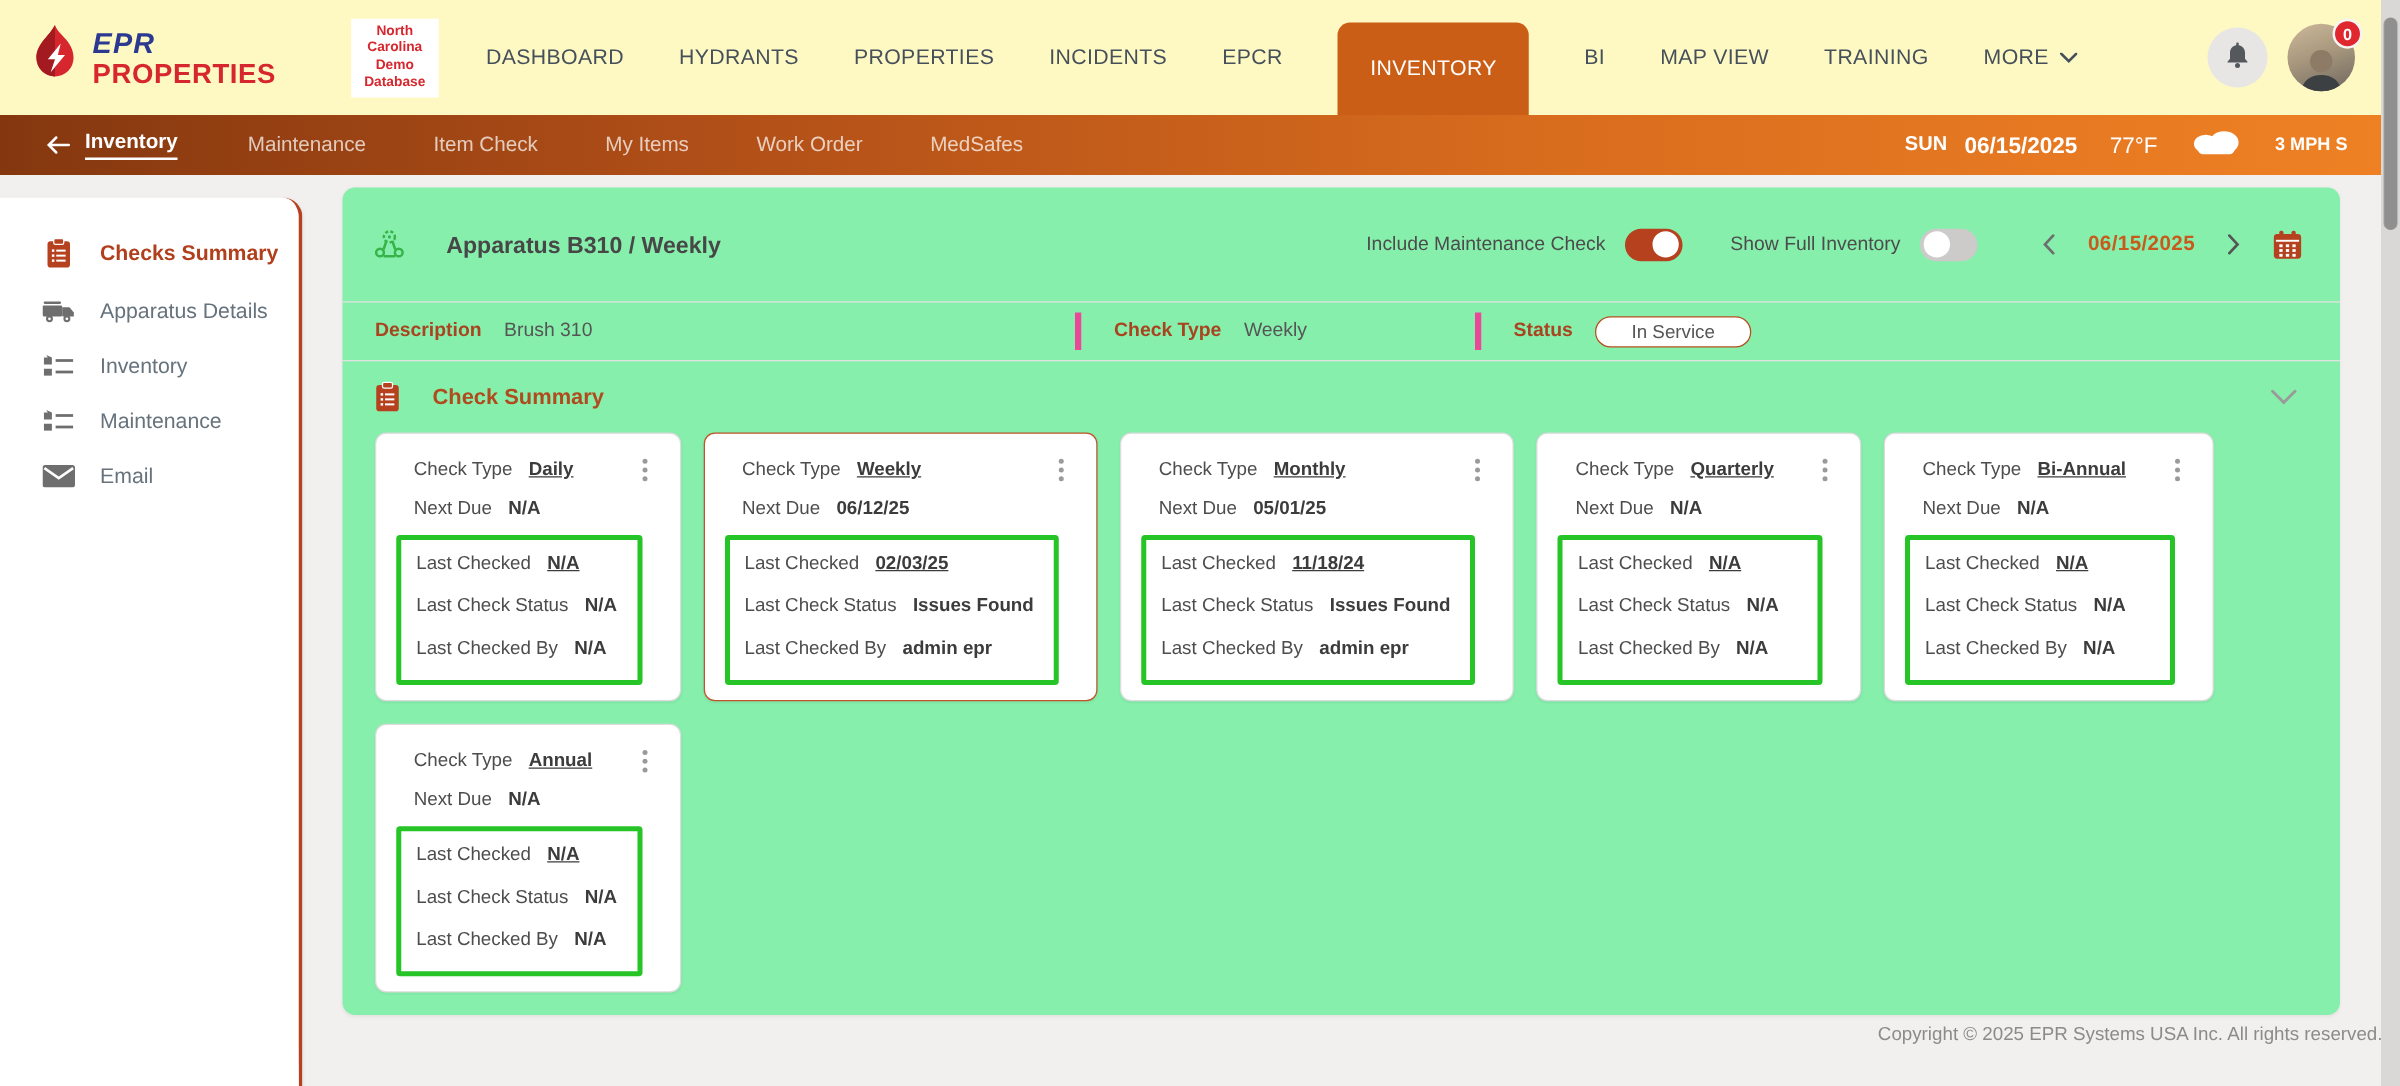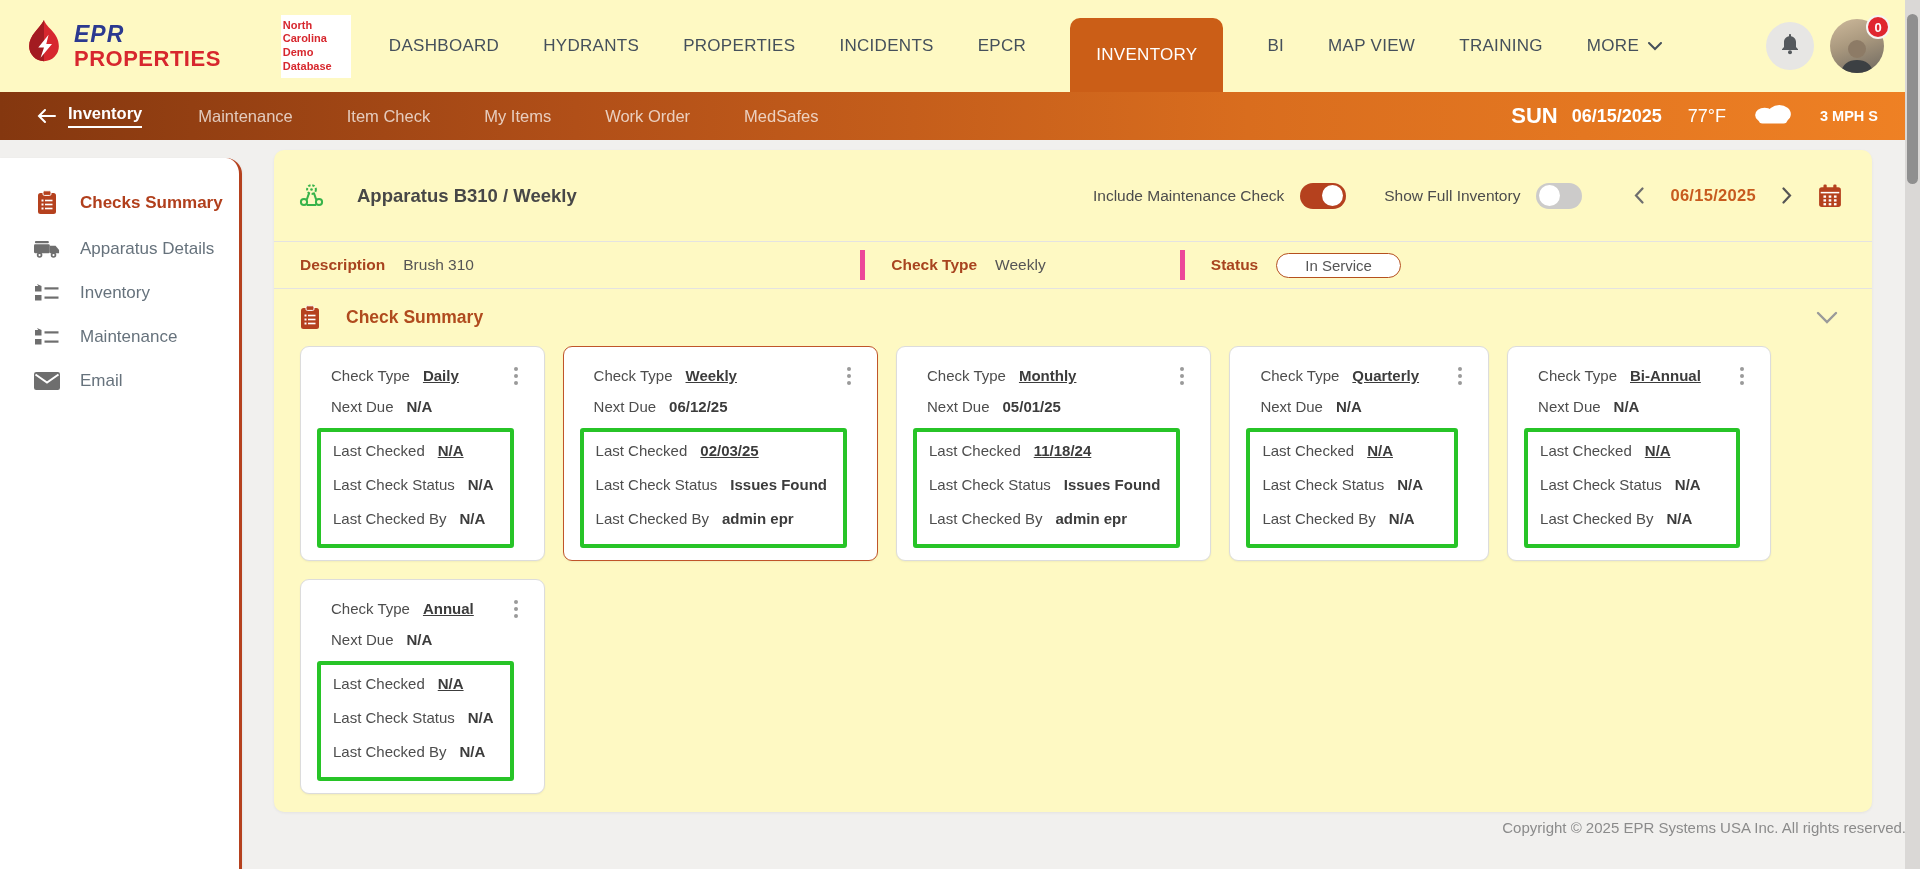--- a/index.html
+++ b/index.html
@@ -6,21 +6,21 @@
   html,body { width:1920px; height:869px; overflow:hidden;
     font-family:"Liberation Sans", sans-serif; background:#f1f0ee; color:#4a4a4a; }
 
   
   .topbar { height:92px; background:#fef9c3; display:flex; align-items:center; position:relative; }
   .logo { display:flex; align-items:center; gap:10px; margin-left:24px; }
   .logo-text { line-height:1; }
   .logo-epr { font-style:italic; font-weight:900; font-size:23px; color:#2b3990; letter-spacing:1px; display:block; }
   .logo-fw { font-weight:900; font-size:22px; color:#d7272e; letter-spacing:.5px; display:block; margin-top:2px; }
   .db-badge { width:70px; margin-left:60px; background:#fff; color:#d7272e; font-weight:bold;
-    font-size:11px; line-height:1.25; text-align:left; padding:4px 2px; }
+    font-size:11px; line-height:1.25; text-align:center; padding:4px 2px; }
   .nav { display:flex; align-items:center; height:100%; margin-left:38px; gap:44px; }
   .nav-item { font-size:17px; color:#45505b; letter-spacing:.3px; cursor:pointer; display:flex; align-items:center; gap:9px; white-space:nowrap; }
   .nav-item.active { background:#cb5e17; color:#fff; height:74px; align-self:flex-end;
     padding:0 26px; border-radius:10px 10px 0 0; }
   .caret svg { display:block; }
   .top-right { margin-left:auto; margin-right:36px; display:flex; align-items:center; gap:16px; }
   .bell-wrap { width:48px; height:48px; border-radius:50%; background:#e7e6e4; display:flex; align-items:center; justify-content:center; cursor:pointer; }
   .avatar-wrap { position:relative; width:54px; height:54px; cursor:pointer; }
   .avatar { width:54px; height:54px; border-radius:50%; overflow:hidden;
     background:linear-gradient(160deg,#cdb99b 0%,#a9987e 45%,#6d675f 100%); position:relative; }
@@ -31,35 +31,35 @@
 
   
   .subnav { height:48px; background:linear-gradient(90deg,#84370f 0%,#b14f18 30%,#d96d1e 65%,#ef8124 100%);
     display:flex; align-items:center; padding:0 42px 0 36px; }
   .back-group { display:flex; align-items:center; gap:12px; }
   .back-ico { display:flex; align-items:center; cursor:pointer; }
   .sub-active { color:#fff; font-weight:bold; font-size:16.5px; border-bottom:2px solid #fff; padding-bottom:3px; cursor:pointer; }
   .sub-items { display:flex; gap:54px; margin-left:56px; }
   .sub-item { color:rgba(255,255,255,.72); font-size:16.5px; cursor:pointer; white-space:nowrap; }
   .sub-right { margin-left:auto; display:flex; align-items:center; gap:26px; color:#fff; }
-  .sub-day { font-weight:bold; font-size:22px; }
+  .sub-day { font-weight:bold; font-size:16px; }
   .sub-date { font-weight:bold; font-size:18px; margin-left:-12px; }
   .sub-temp { font-size:18px; }
   .sub-wind { font-size:14.5px; font-weight:bold; }
 
   
   .content { display:flex; height:729px; }
   .sidebar { width:242px; background:#fff; margin-top:18px; border-right:3px solid #b5411e;
     border-top-right-radius:16px; box-shadow:0 1px 3px rgba(0,0,0,.08); padding-top:20px; }
   .side-item { display:flex; align-items:center; gap:20px; padding:12px 10px 12px 34px; cursor:pointer;
     font-size:17px; color:#66727c; }
   .side-item.active { color:#b13f1c; font-weight:bold; }
   .side-icon { width:26px; display:flex; justify-content:center; }
   .right-col { flex:1; display:flex; flex-direction:column; padding:10px 48px 0 32px; }
-  .panel { background:#fef9c3; border-radius:10px; box-shadow:0 1px 3px rgba(0,0,0,.06); }
+  .panel { background:#86efac; border-radius:10px; box-shadow:0 1px 3px rgba(0,0,0,.06); }
 
   
   .panel-head { height:92px; display:flex; align-items:center; padding:0 30px 0 24px; border-bottom:1px solid #e4e3e1; }
   .title-ico { margin-right:32px; display:flex; }
   .page-title { font-size:18.5px; font-weight:bold; color:#474747; }
   .head-controls { margin-left:auto; display:flex; align-items:center; gap:22px; }
   .tgl-group { display:flex; align-items:center; gap:16px;margin-left:17px; }
   .tgl-label { font-size:15.5px; color:#4c4c4c; }
   .toggle { width:46px; height:26px; border-radius:13px; background:#b5411e; position:relative; cursor:pointer; flex:0 0 auto; }
   .toggle::after { content:""; position:absolute; top:2.5px; right:3px; width:21px; height:21px; border-radius:50%; background:#fff; }

